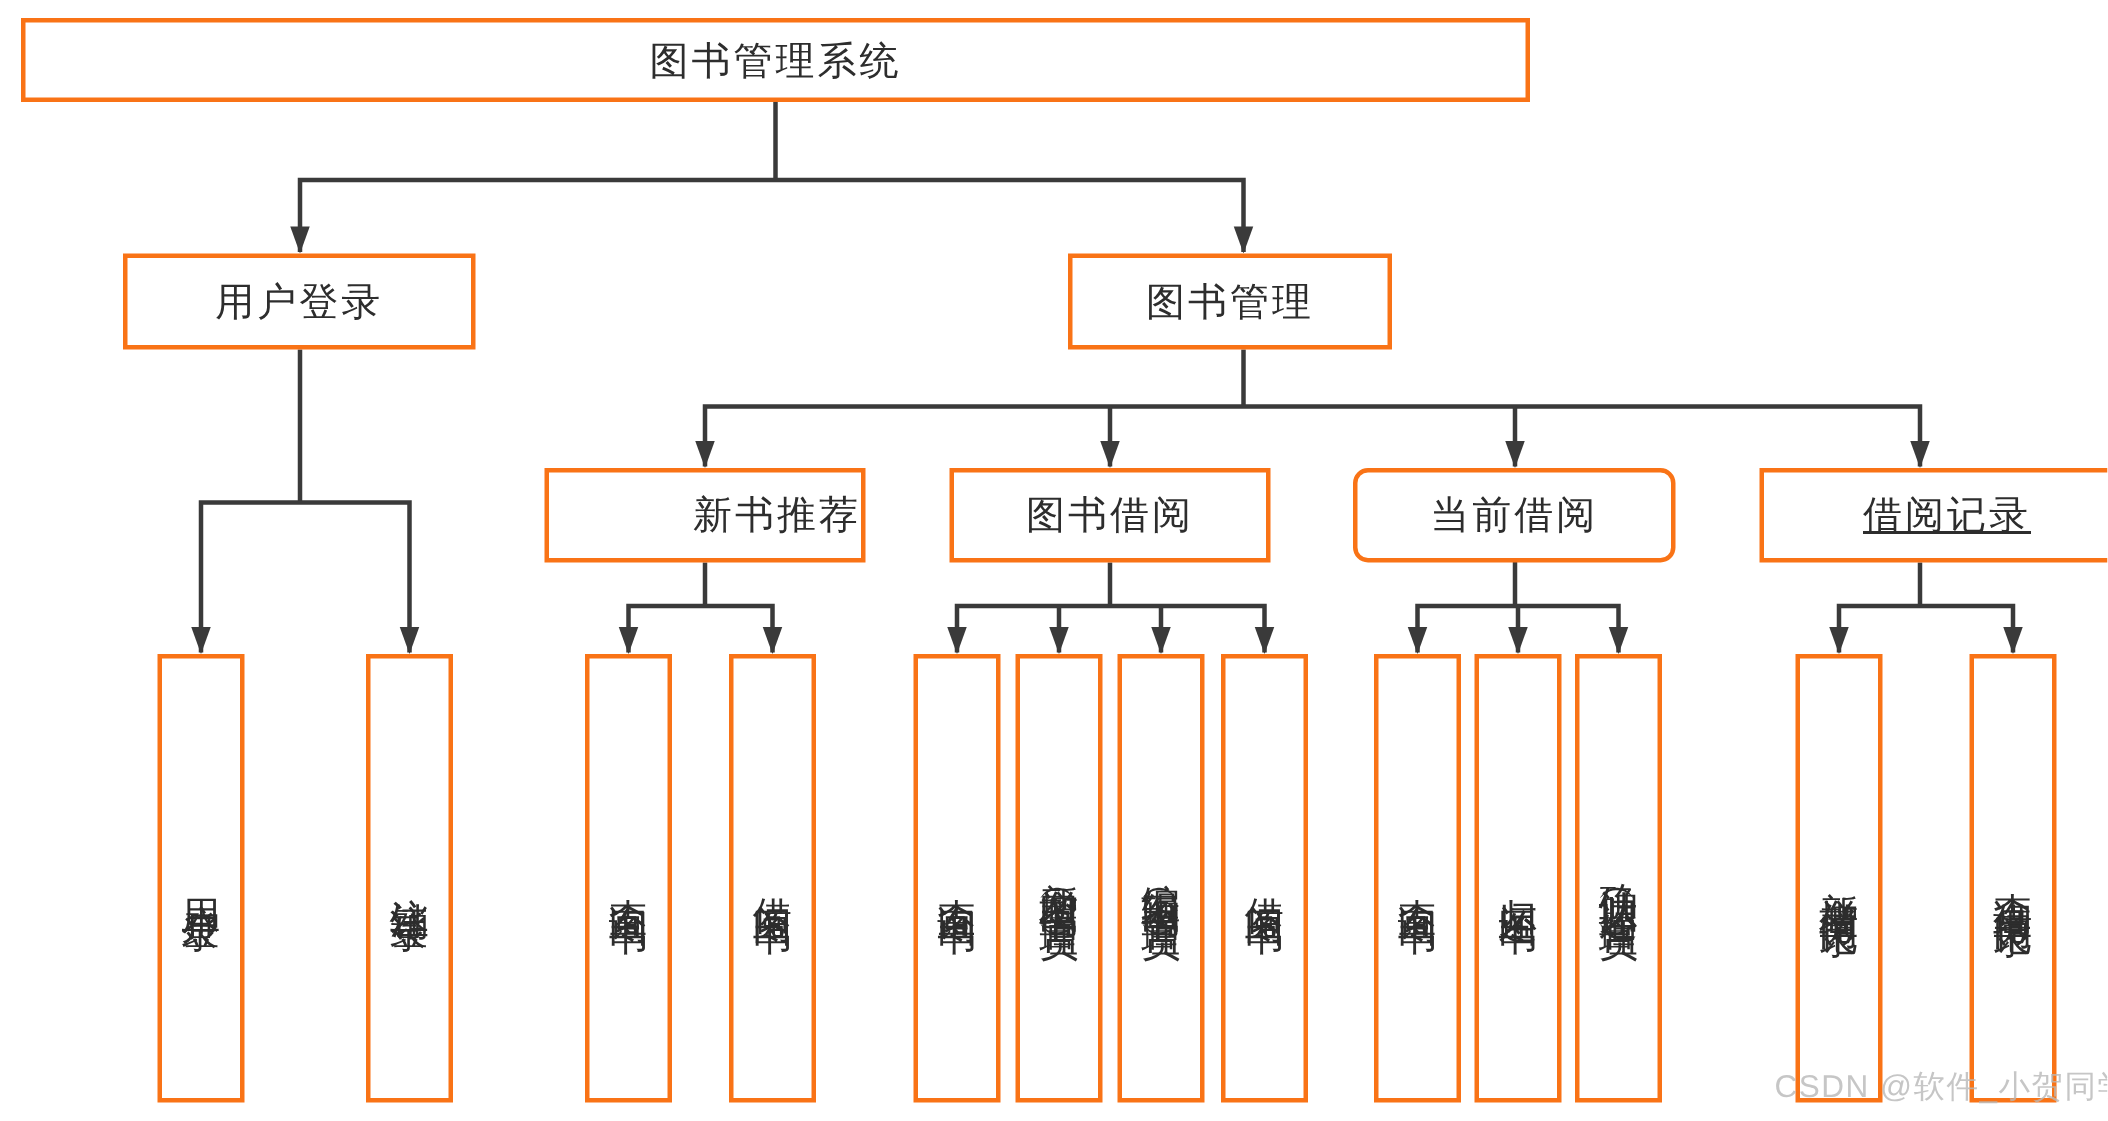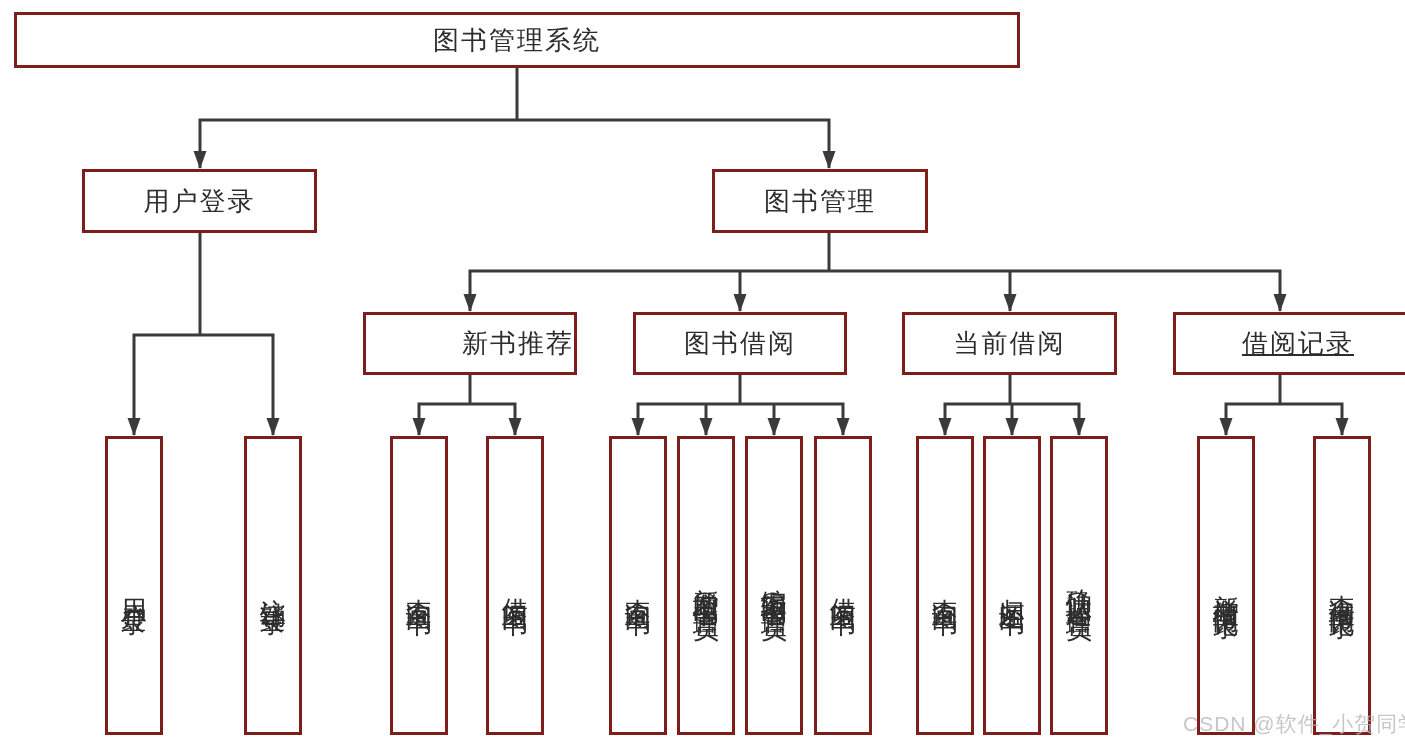--- a/index.html
+++ b/index.html
@@ -14,21 +14,21 @@
   }
   .connectors {
     position: absolute;
     left: 0; top: 0;
     width: 1405px; height: 747px;
   }
   .connectors path { stroke: #3a3a3a; stroke-width: 3; fill: none; stroke-linejoin: miter; }
   .connectors polygon { fill: #3a3a3a; }
   .node {
     position: absolute;
-    border: 3px solid #7f1d1d;
+    border: 3px solid #f97316;
     background: #ffffff;
     display: flex;
     align-items: center;
     justify-content: center;
     color: #2d2d2d;
     font-size: 26px;
   }
   .h-node span { letter-spacing: 2px; white-space: nowrap; }
   .leaf span {
     writing-mode: vertical-rl;
@@ -48,21 +48,21 @@
     white-space: nowrap;
     z-index: 5;
   }
 
   
   #n-root   { left: 14px;   top: 12px;  width: 1006px; height: 56px; }
   #n-login  { left: 82px;   top: 169px; width: 235px;  height: 64px; }
   #n-mgmt   { left: 712px;  top: 169px; width: 216px;  height: 64px; }
   #n-rec    { left: 363px;  top: 312px; width: 214px;  height: 63px; justify-content: flex-end; }
   #n-borrow { left: 633px;  top: 312px; width: 214px;  height: 63px; }
-  #n-cur    { left: 902px;  top: 312px; width: 215px;  height: 63px; }
+  #n-cur    { left: 902px;  top: 312px; width: 215px;  height: 63px; border-radius: 10px; }
   #n-rcd    { left: 1173px; top: 312px; width: 250px;  height: 63px; text-decoration: underline; }
   .leaf { top: 436px; width: 58px; height: 299px; }
   #l-a1 { left: 105px; }  #l-a2 { left: 244px; }
   #l-b1 { left: 390px; }  #l-b2 { left: 486px; }
   #l-c1 { left: 609px; }  #l-c2 { left: 677px; }  #l-c3 { left: 745px; }  #l-c4 { left: 814px; }
   #l-d1 { left: 916px; }  #l-d2 { left: 983px; }  #l-d3 { left: 1050px; }
   #l-e1 { left: 1197px; } #l-e2 { left: 1313px; }
 </style>
 </head>
 <body>

